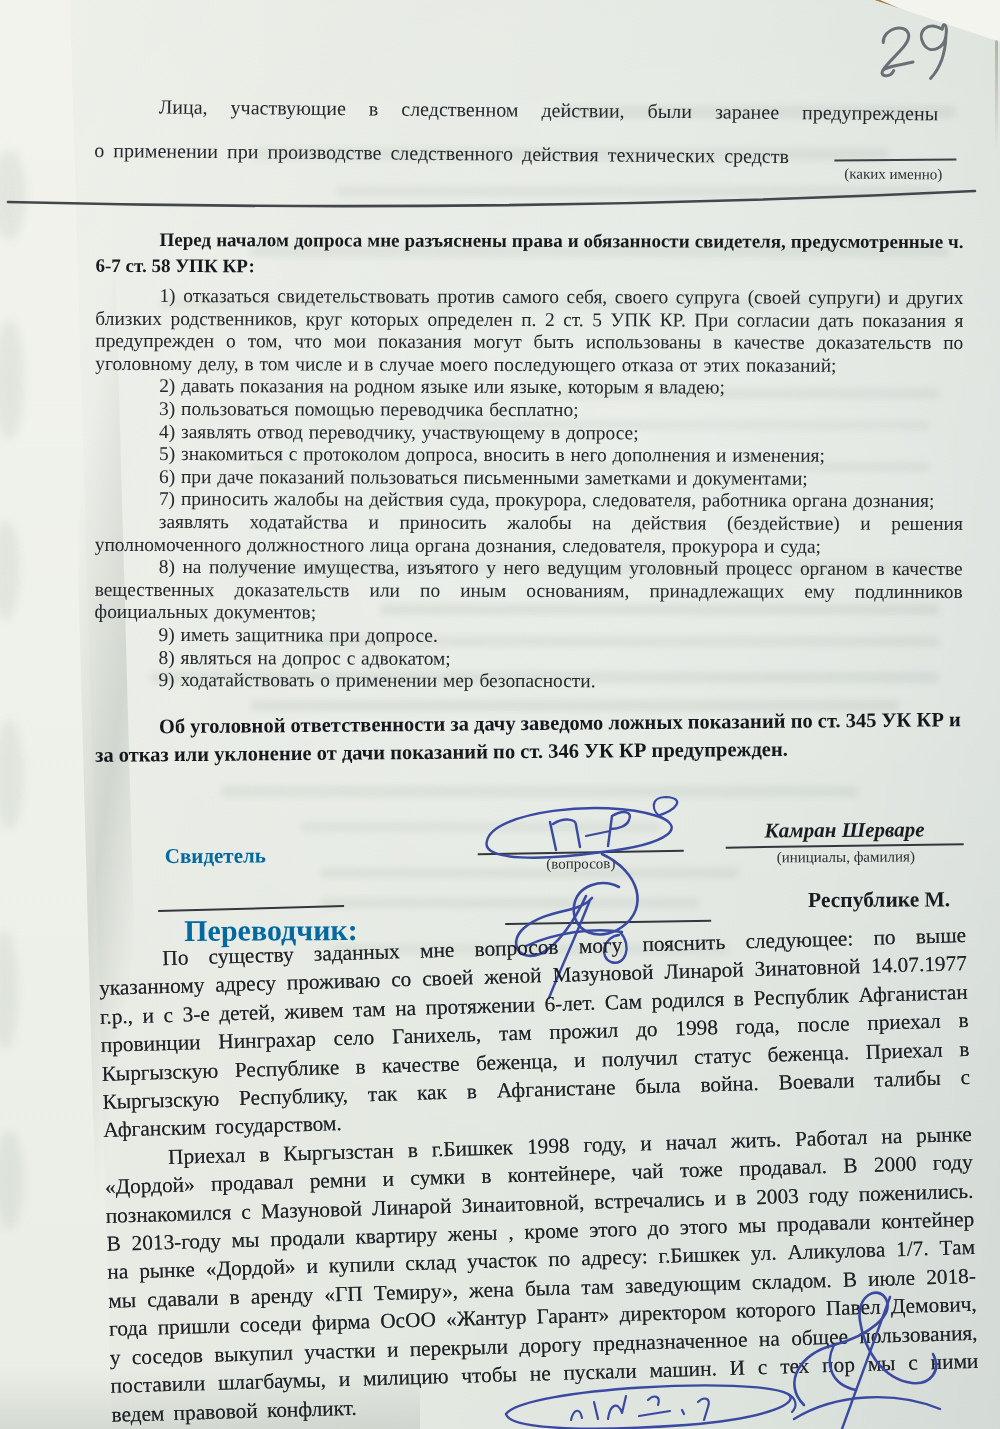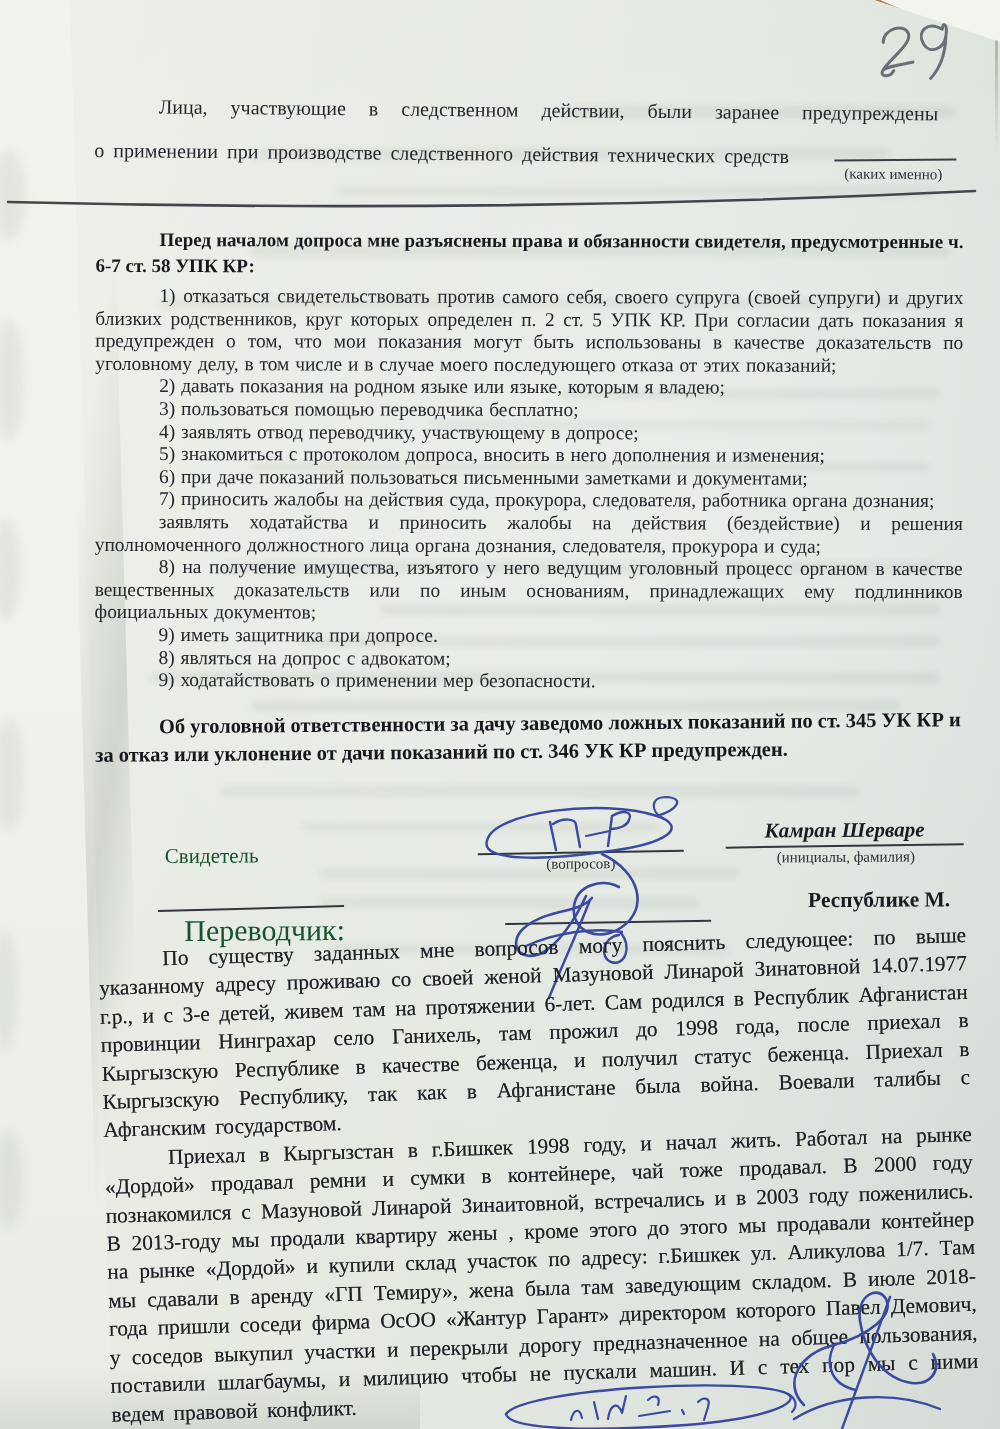--- a/index.html
+++ b/index.html
@@ -47,21 +47,21 @@
   .blank-line{display:inline-block;width:122px;margin-left:auto;border-bottom:2px solid #3d4046;transform:translateY(-3px) rotate(-1deg);}
   .blank-cap{display:block;text-align:right;padding-right:14px;font-size:15px;line-height:18px;margin-top:-14px;color:#2c2f34;}
   .rule-wrap{top:186px;left:0;width:1000px;height:28px;}
   .rights{top:228px;left:95px;width:868px;font-size:19px;transform:rotate(.15deg);}
   .rights-heading{font-weight:bold;line-height:26px;text-indent:64px;color:#17191e;margin:0;}
   .rights .item{margin:0;line-height:22.6px;text-indent:64px;font-size:19.4px;word-spacing:1px;}
   .rights .list{margin-top:6px;}
   .warning{top:710px;left:95px;width:866px;font-weight:bold;font-size:20.5px;line-height:27.5px;
            text-indent:64px;color:#16181d;transform:rotate(-.5deg);}
   .sigs{top:820px;left:0;width:1000px;height:150px;transform:rotate(-.35deg);}
-  .lbl{font-weight:normal;font-size:21px;color:#14532d;}
+  .lbl{font-weight:bold;font-size:21px;color:#0369a1;}
   .sline{border-bottom:2px solid #33363c;height:0;}
   .cap{font-size:15px;color:#2c2f34;text-align:center;}
   .name-it{font-weight:bold;font-style:italic;font-size:21px;color:#1a1c21;text-align:center;}
   .name-b{font-weight:bold;font-size:21.5px;color:#1a1c21;}
   .testimony{top:946px;left:98px;width:868px;font-size:21.3px;line-height:28.4px;
              transform:rotate(-1.65deg);transform-origin:left top;color:#1e2126;
              text-shadow:0 0 .5px rgba(28,31,36,.7);word-spacing:4px;}
   .testimony p{margin:0;text-indent:64px;}
   .ink{position:absolute;}
   .ink path{fill:none;stroke:#3a49a2;stroke-linecap:round;stroke-linejoin:round;}

